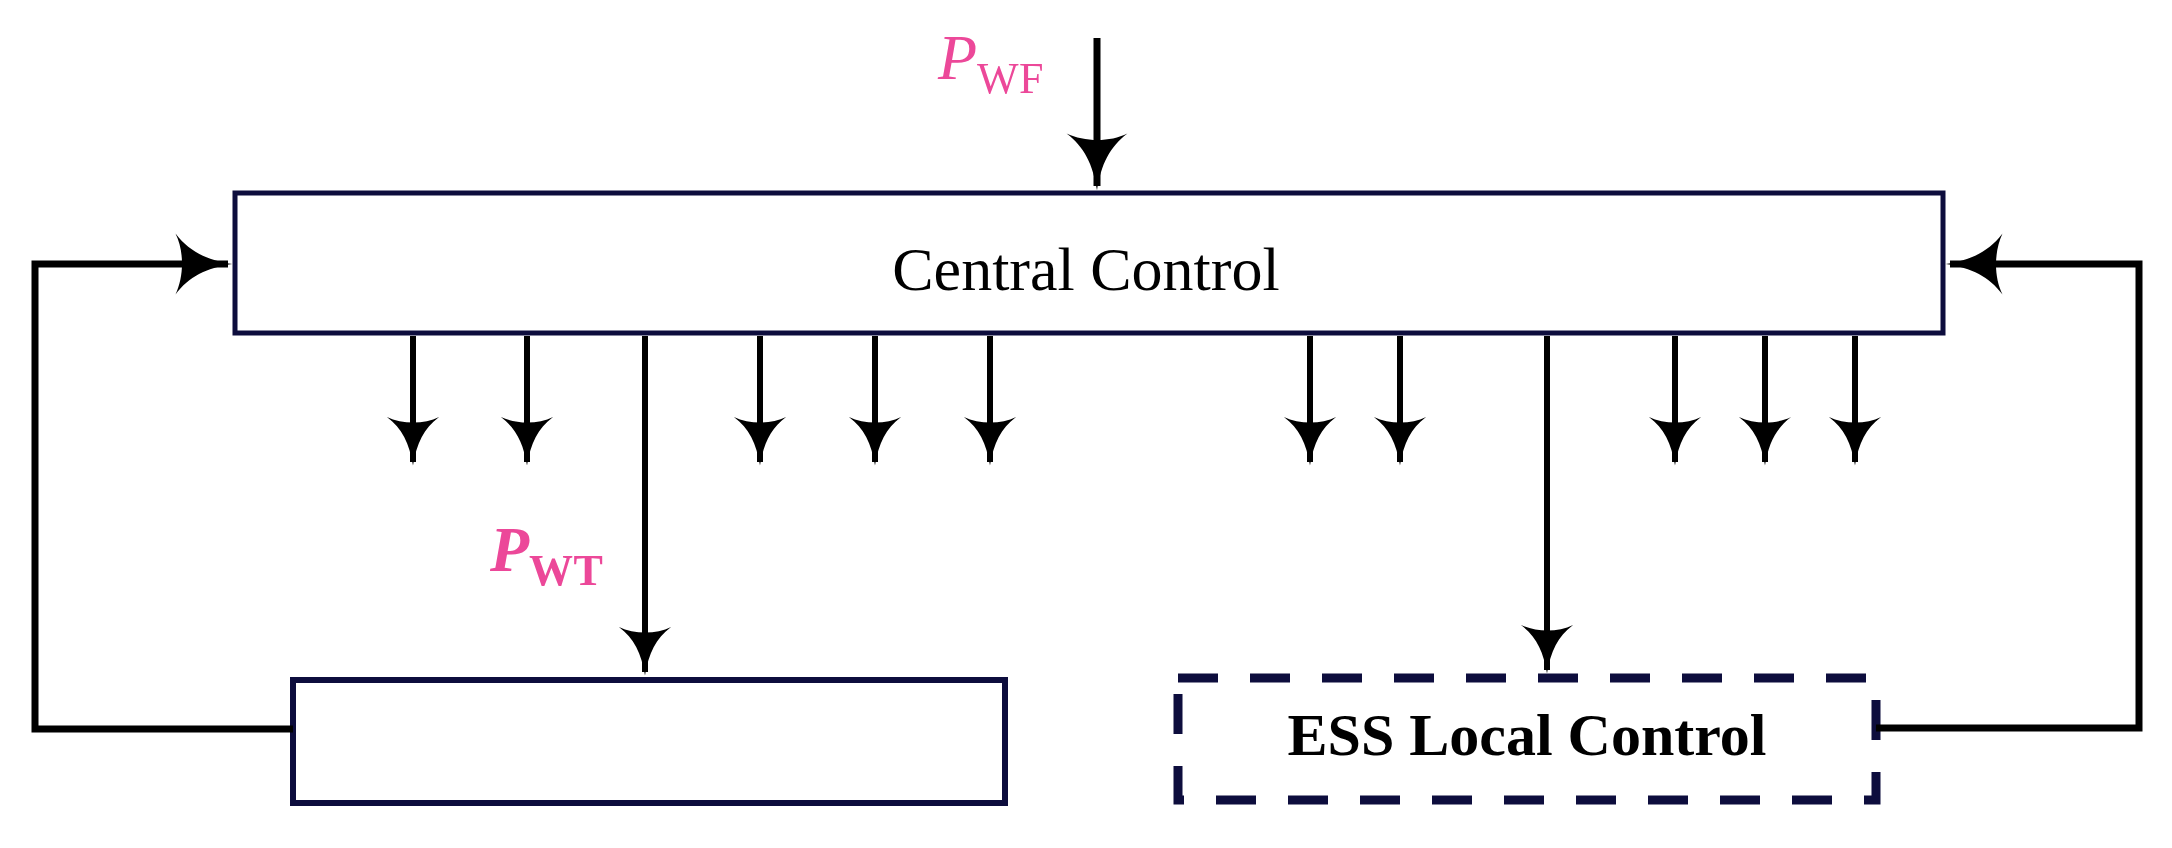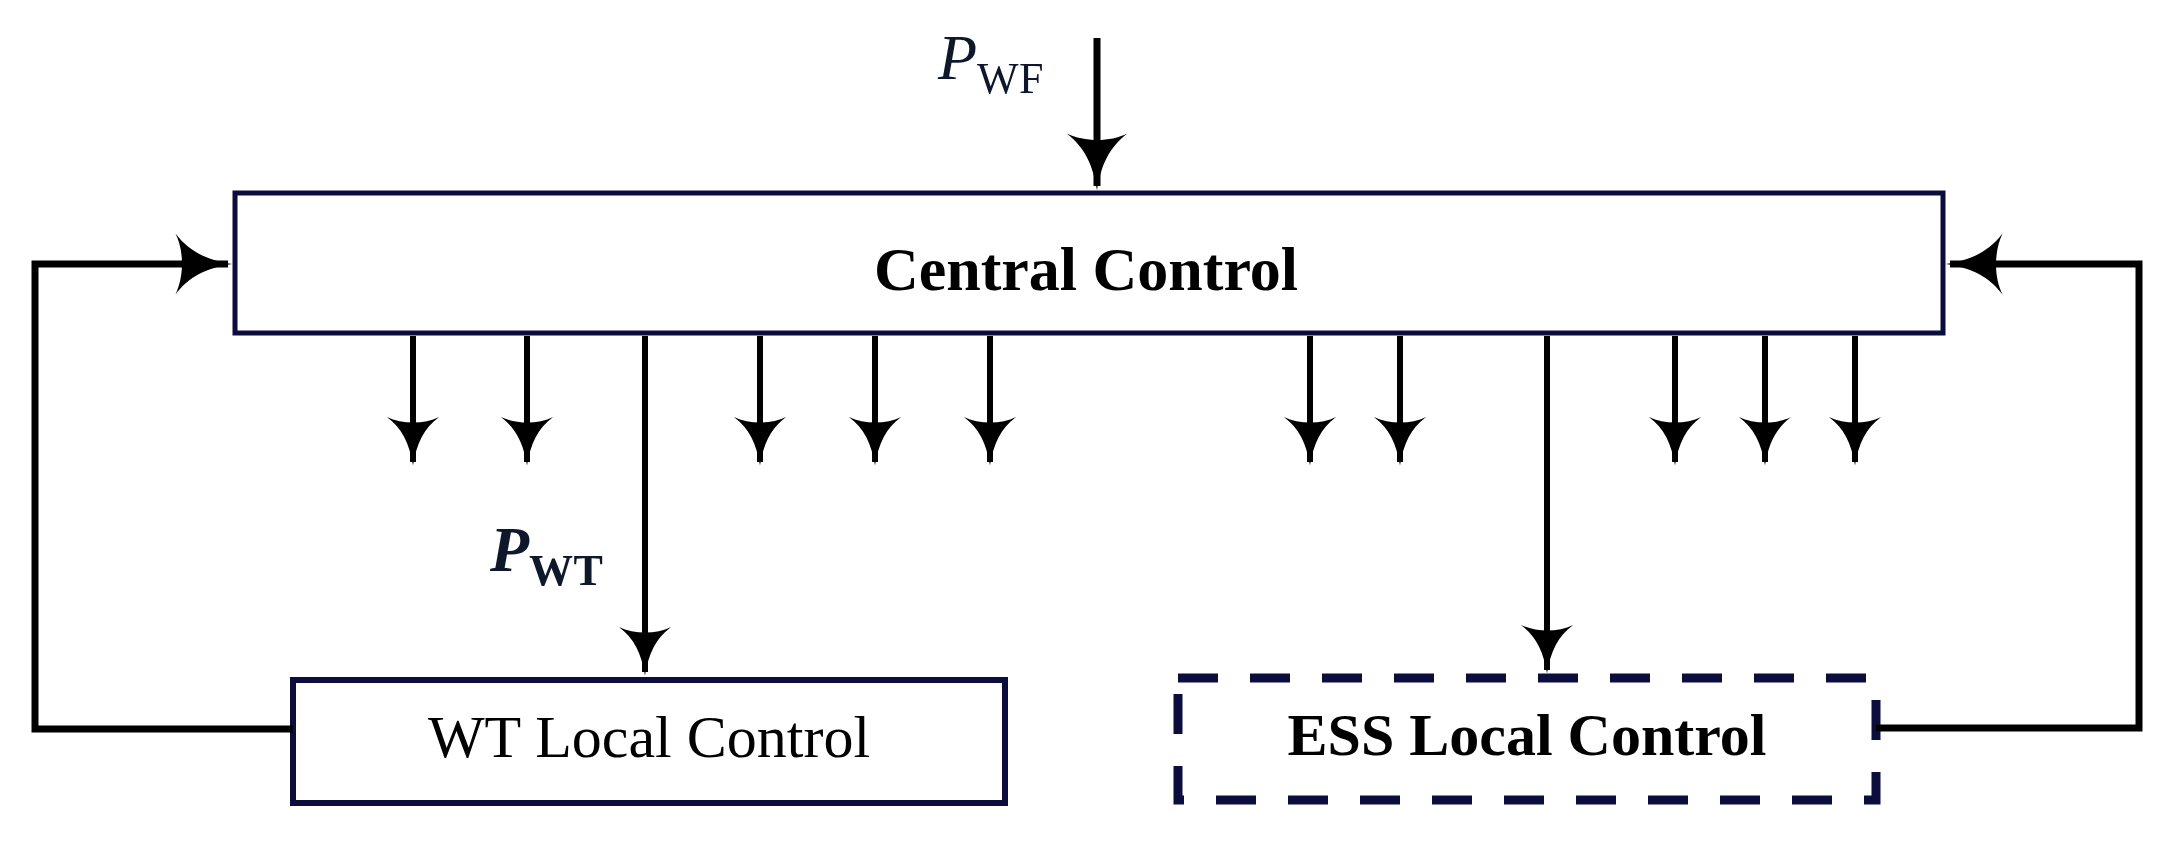--- a/index.html
+++ b/index.html
@@ -33,41 +33,40 @@
     white-space: nowrap;
     line-height: 1;
     pointer-events: none;
   }
   #central-control-label {
     left: 0;
     top: 238px;
     width: 2172px;
     text-align: center;
     font-size: 62px;
-    font-weight: bold;
   }
   #wt-local-control-label {
     left: 293px;
     top: 707px;
     width: 712px;
     text-align: center;
     font-size: 60px;
   }
   #ess-local-control-label {
     left: 1178px;
     top: 705px;
     width: 698px;
     text-align: center;
     font-size: 60px;
     font-weight: bold;
   }
   .signal-label {
     position: absolute;
     font-family: "Liberation Serif", "DejaVu Serif", serif;
-    color: #0f172a;
+    color: #ec4899;
     white-space: nowrap;
     line-height: 1;
     pointer-events: none;
   }
   .signal-label .base {
     font-style: italic;
     font-size: 64px;
   }
   .signal-label .sub {
     font-style: normal;
@@ -127,21 +126,20 @@
 
     <line x1="1547" y1="336" x2="1547" y2="670" stroke="#000000" stroke-width="6" marker-end="url(#arrow-head)"></line>
 
     <path d="M 293 729 L 35 729 L 35 264 L 228 264" fill="none" stroke="#000000" stroke-width="7" marker-end="url(#arrow-head)"></path>
 
     <path d="M 1876 728 L 2139 728 L 2139 264 L 1950 264" fill="none" stroke="#000000" stroke-width="7" marker-end="url(#arrow-head)"></path>
   </svg>
 
   <div class="box-label" id="central-control-label">Central Control</div>
 
-  <div class="box-label" id="wt-local-control-label">WT Local Control</div>
 
   <div class="box-label" id="ess-local-control-label">ESS Local Control</div>
 
   <div class="signal-label" id="label-pwf">
     <span class="base">P</span><span class="sub">WF</span>
   </div>
 
   <div class="signal-label" id="label-pwt">
     <span class="base">P</span><span class="sub">WT</span>
   </div>

